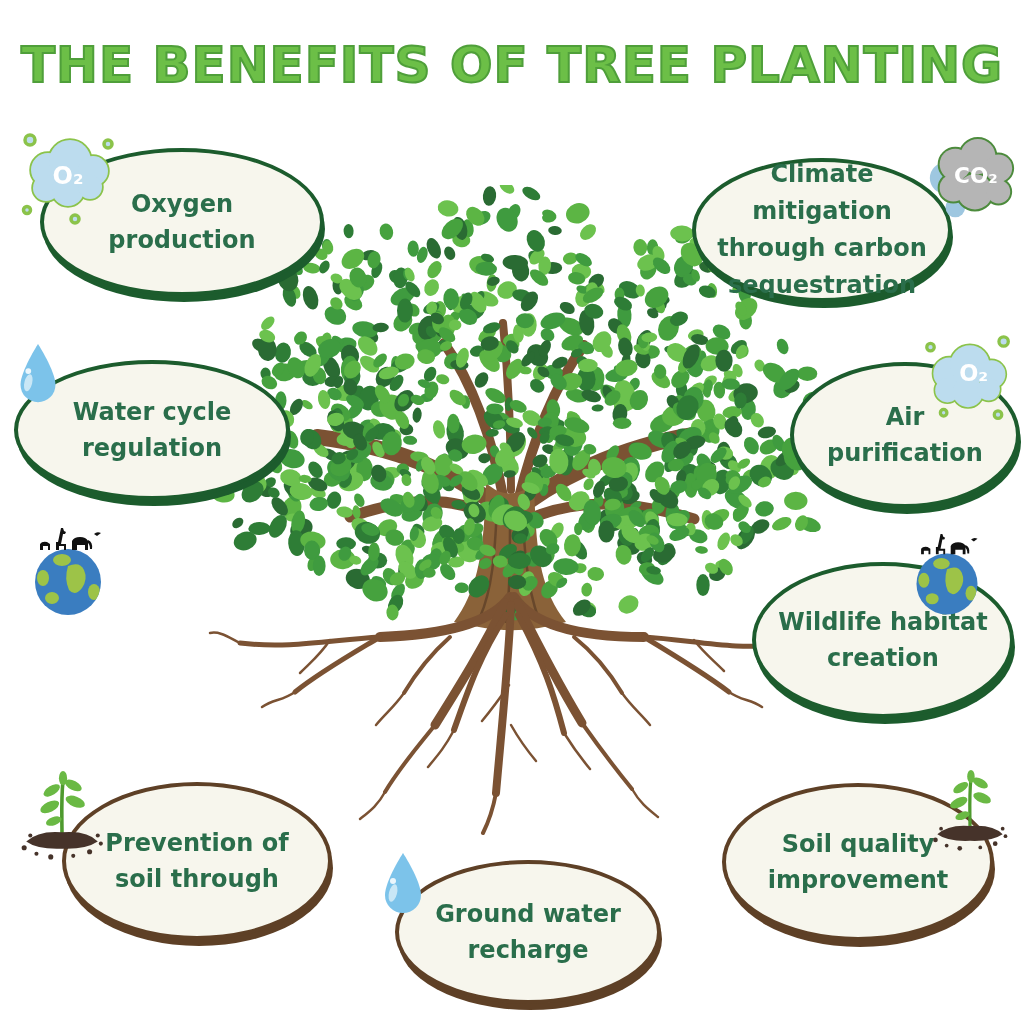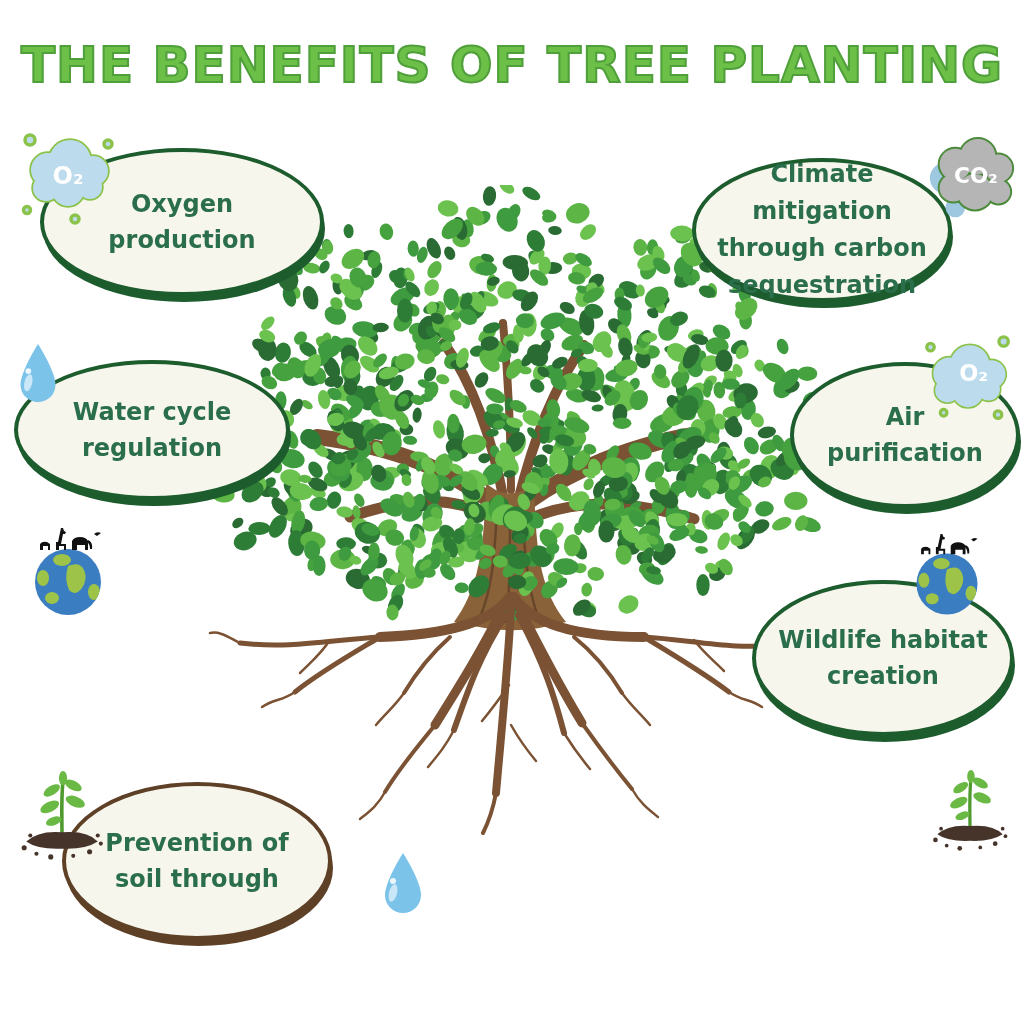--- a/index.html
+++ b/index.html
@@ -20,21 +20,21 @@
   .bubble.green{border:4px solid var(--green_border);box-shadow:2px 7px 0 -1px var(--green_border);}
   .bubble.brown{border:4px solid var(--brown_border);box-shadow:2px 7px 0 -1px var(--brown_border);}
   .bubble-label{white-space:pre-line;font-size:24px;line-height:1.5;padding:0 14px;}
   #b-climate .bubble-label{font-size:24px;line-height:1.55;}
 
   #b-oxygen      {left:40px;  top:148px; width:276px; height:140px;}
   #b-climate     {left:692px; top:158px; width:252px; height:136px;}
   #b-water       {left:14px;  top:360px; width:268px; height:132px;}
   #b-air         {left:790px; top:362px; width:222px; height:138px;}
   #b-biodiversity{left:24px;  top:560px; width:262px; height:152px;}
-  #b-wildlife    {left:752px; top:580px; width:254px; height:148px;}
+  #b-wildlife    {left:752px; top:562px; width:254px; height:148px;}
   #b-erosion     {left:62px;  top:782px; width:262px; height:150px;}
   #b-groundwater {left:395px; top:860px; width:258px; height:136px;}
   #b-soilquality {left:722px; top:783px; width:264px; height:150px;}
 
   .icon{position:absolute;}
   #i-o2-a   {left:18px;  top:130px; width:100px; height:96px;}
   #i-co2    {left:922px; top:132px; width:98px;  height:100px;}
   #i-drop-a {left:16px;  top:342px; width:44px;  height:66px;}
   #i-o2-b   {left:920px; top:334px; width:96px;  height:90px;}
   #i-earth-a{left:28px;  top:518px; width:80px;  height:100px;}
@@ -939,20 +939,28 @@
 purification</span>
   </div>
   <div class="bubble green" id="b-wildlife">
     <span class="bubble-label">Wildlife habitat
 creation</span>
   </div>
   <div class="bubble brown" id="b-erosion">
     <span class="bubble-label">Prevention of
 soil through</span>
   </div>
+  <div class="bubble brown" id="b-groundwater">
+    <span class="bubble-label">Ground water
+recharge</span>
+  </div>
+  <div class="bubble brown" id="b-soilquality">
+    <span class="bubble-label">Soil quality
+improvement</span>
+  </div>
 
   <svg class="icon" id="i-o2-a" viewBox="0 0 100 96">
     <g style="fill:var(--o2_fill);stroke:var(--o2_stroke)" stroke-width="3.5">
       <circle cx="12" cy="10" r="5"></circle>
         <circle cx="90" cy="14" r="4"></circle>
       <circle cx="9" cy="80" r="3.5"></circle>
         <circle cx="57" cy="89" r="4"></circle>
       <circle cx="30" cy="40" r="17"></circle>
         <circle cx="52" cy="31" r="21"></circle>
         <circle cx="75" cy="41" r="15"></circle>

